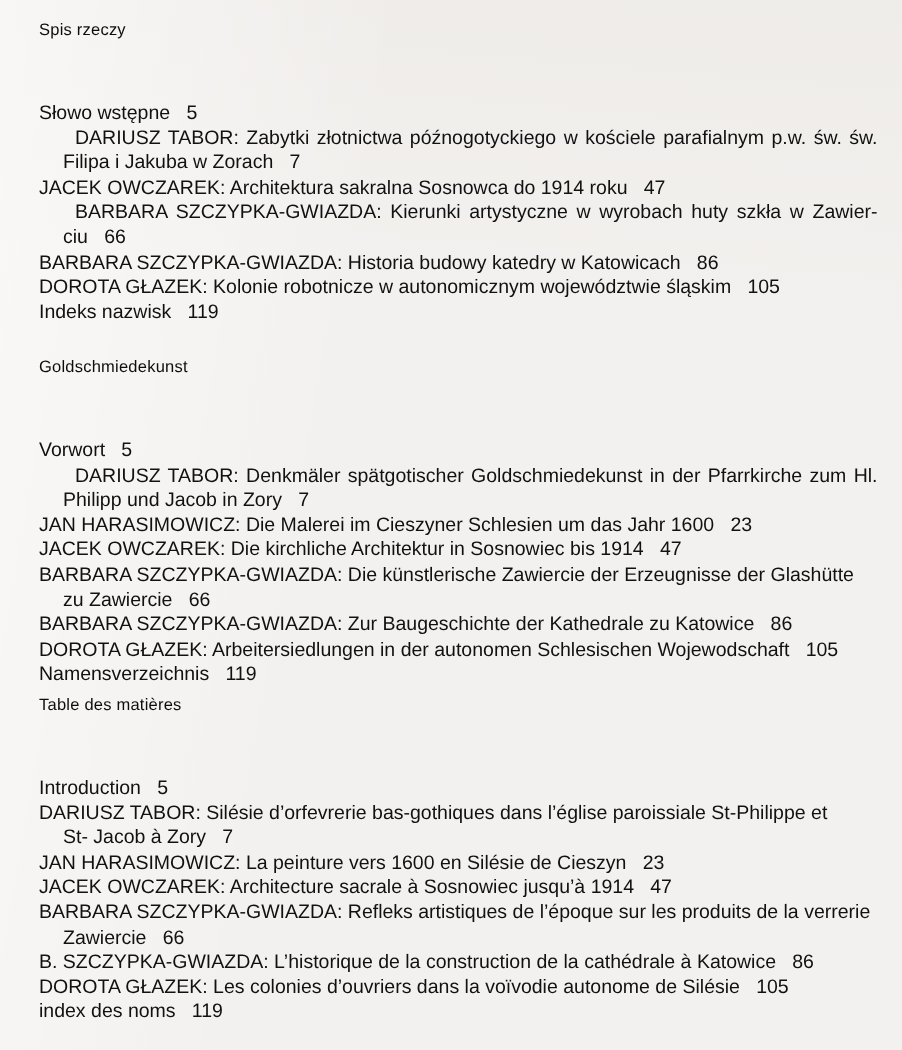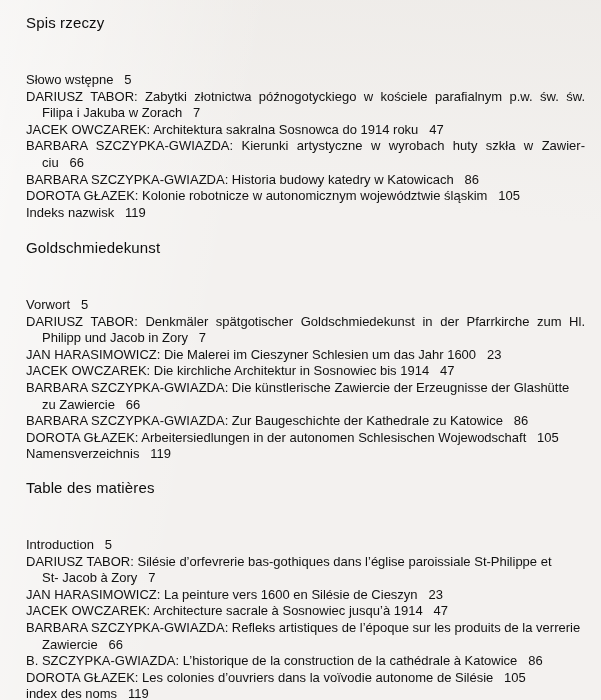--- a/index.html
+++ b/index.html
@@ -25,21 +25,21 @@
       #f3f1ef;
     padding: 0;
     box-sizing: border-box;
   }
   .section {
     position: absolute;
     left: 0;
     right: 0;
   }
   .section-title {
-    font-size: 15px;
+    font-size: 11px;
     letter-spacing: 0.15px;
     margin: 0 0 0 26px;
     font-weight: 400;
     color: #0d0d0d;
   }
   .toc-list {
     margin: 0;
     padding: 0;
     list-style: none;
     margin-left: 26px;
@@ -60,30 +60,31 @@
     margin-left: -16px;
   }
   .entry .cont {
     display: block;
     padding-left: 16px;
   }
   .entry.justify .first {
     display: block;
     text-align: justify;
     text-align-last: justify;
+    margin-left: 24px;
   }
   .pg {
     white-space: pre;
   }
   
   #sec-pl       { top: 14px; }
   #sec-pl .toc-list  { margin-top: 41px; }
   #sec-de       { top: 239px; }
   #sec-de .toc-list  { margin-top: 41px; }
-  #sec-fr       { top: 479px; }
+  #sec-fr       { top: 464px; }
   #sec-fr .toc-list  { margin-top: 41px; }
 </style>
 </head>
 <body>
 
 <div class="page">
 
   <div class="section" id="sec-pl">
     <h2 class="section-title">Spis rzeczy</h2>
     <ul class="toc-list">

